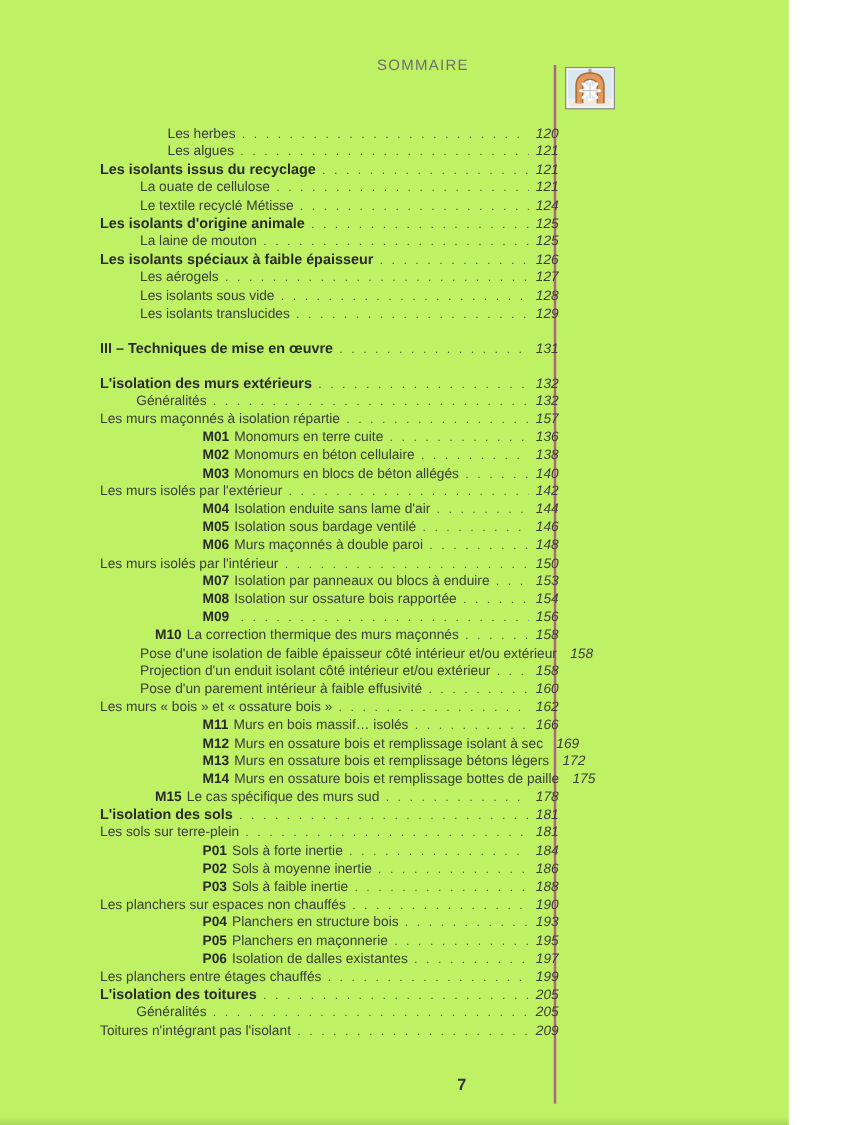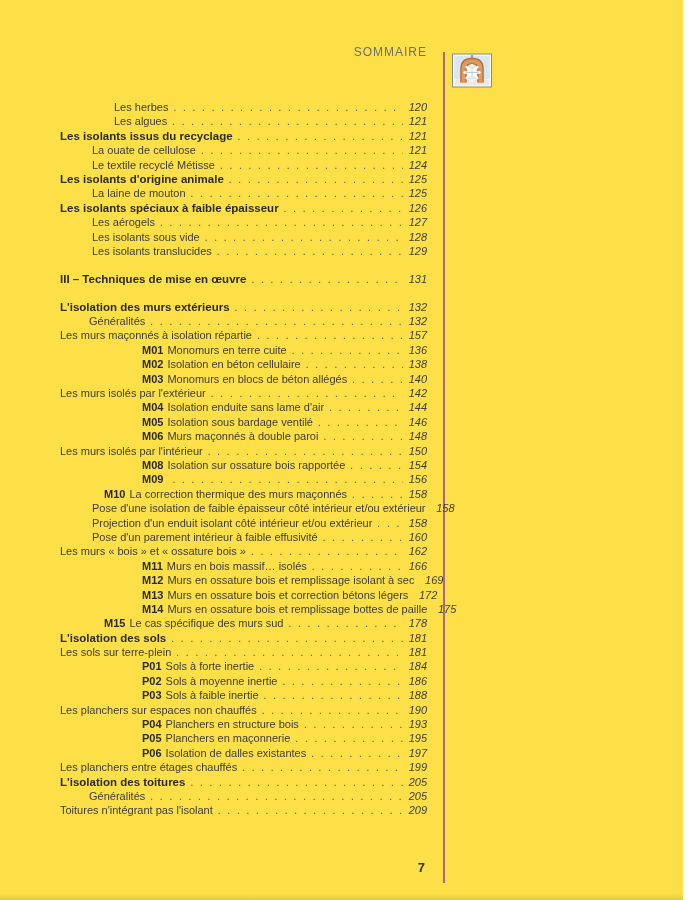--- a/index.html
+++ b/index.html
@@ -5,23 +5,23 @@
   :root {
     --accent: #b06583;
     --text: #3c3c3c;
     --heading: #2a2a2a;
     --muted: #6e6e6e;
   }
   * { margin: 0; padding: 0; box-sizing: border-box; }
   html, body { background: #ffffff; }
   .page {
     position: relative;
-    width: 683px;
+    width: 631px;
     height: 900px;
-    background: #fde047;
+    background: #bef264;
     font-family: "Liberation Sans", sans-serif;
     color: var(--text);
     overflow: hidden;
   }
   .header-title {
     position: absolute;
     top: 45px;
     right: 256px;
     font-size: 12px;
     letter-spacing: 1px;
@@ -39,21 +39,21 @@
   .logo-box {
     position: absolute;
     left: 452px;
     top: 53px;
     width: 40px;
     height: 35px;
   }
   .logo-box svg { display: block; width: 100%; height: 100%; }
   .toc {
     position: absolute;
-    left: 60px;
+    left: 80px;
     top: 100px;
     width: 367px;
   }
   .row {
     display: flex;
     align-items: baseline;
     height: 14.4px;
     line-height: 14.4px;
     font-size: 11px;
     white-space: nowrap;
@@ -223,21 +223,21 @@
       <span class="pg">157</span>
     </div>
       <div class="row in3">
       <span class="code">M01</span>
       <span class="label">Monomurs en terre cuite</span>
       <span class="dots"></span>
       <span class="pg">136</span>
     </div>
       <div class="row in3">
       <span class="code">M02</span>
-      <span class="label">Isolation en béton cellulaire</span>
+      <span class="label">Monomurs en béton cellulaire</span>
       <span class="dots"></span>
       <span class="pg">138</span>
     </div>
       <div class="row in3">
       <span class="code">M03</span>
       <span class="label">Monomurs en blocs de béton allégés</span>
       <span class="dots"></span>
       <span class="pg">140</span>
     </div>
       <div class="row in0">
@@ -264,20 +264,26 @@
       <span class="dots"></span>
       <span class="pg">148</span>
     </div>
       <div class="row in0">
 
       <span class="label">Les murs isolés par l'intérieur</span>
       <span class="dots"></span>
       <span class="pg">150</span>
     </div>
       <div class="row in3">
+      <span class="code">M07</span>
+      <span class="label">Isolation par panneaux ou blocs à enduire</span>
+      <span class="dots"></span>
+      <span class="pg">153</span>
+    </div>
+      <div class="row in3">
       <span class="code">M08</span>
       <span class="label">Isolation sur ossature bois rapportée</span>
       <span class="dots"></span>
       <span class="pg">154</span>
     </div>
       <div class="row in3">
       <span class="code">M09</span>
       <span class="dots"></span>
       <span class="pg">156</span>
     </div>
@@ -318,21 +324,21 @@
       <span class="pg">166</span>
     </div>
       <div class="row in3">
       <span class="code">M12</span>
       <span class="label">Murs en ossature bois et remplissage isolant à sec</span>
       <span class="dots"></span>
       <span class="pg">169</span>
     </div>
       <div class="row in3">
       <span class="code">M13</span>
-      <span class="label">Murs en ossature bois et correction bétons légers</span>
+      <span class="label">Murs en ossature bois et remplissage bétons légers</span>
       <span class="dots"></span>
       <span class="pg">172</span>
     </div>
       <div class="row in3">
       <span class="code">M14</span>
       <span class="label">Murs en ossature bois et remplissage bottes de paille</span>
       <span class="dots"></span>
       <span class="pg">175</span>
     </div>
       <div class="row in0">

